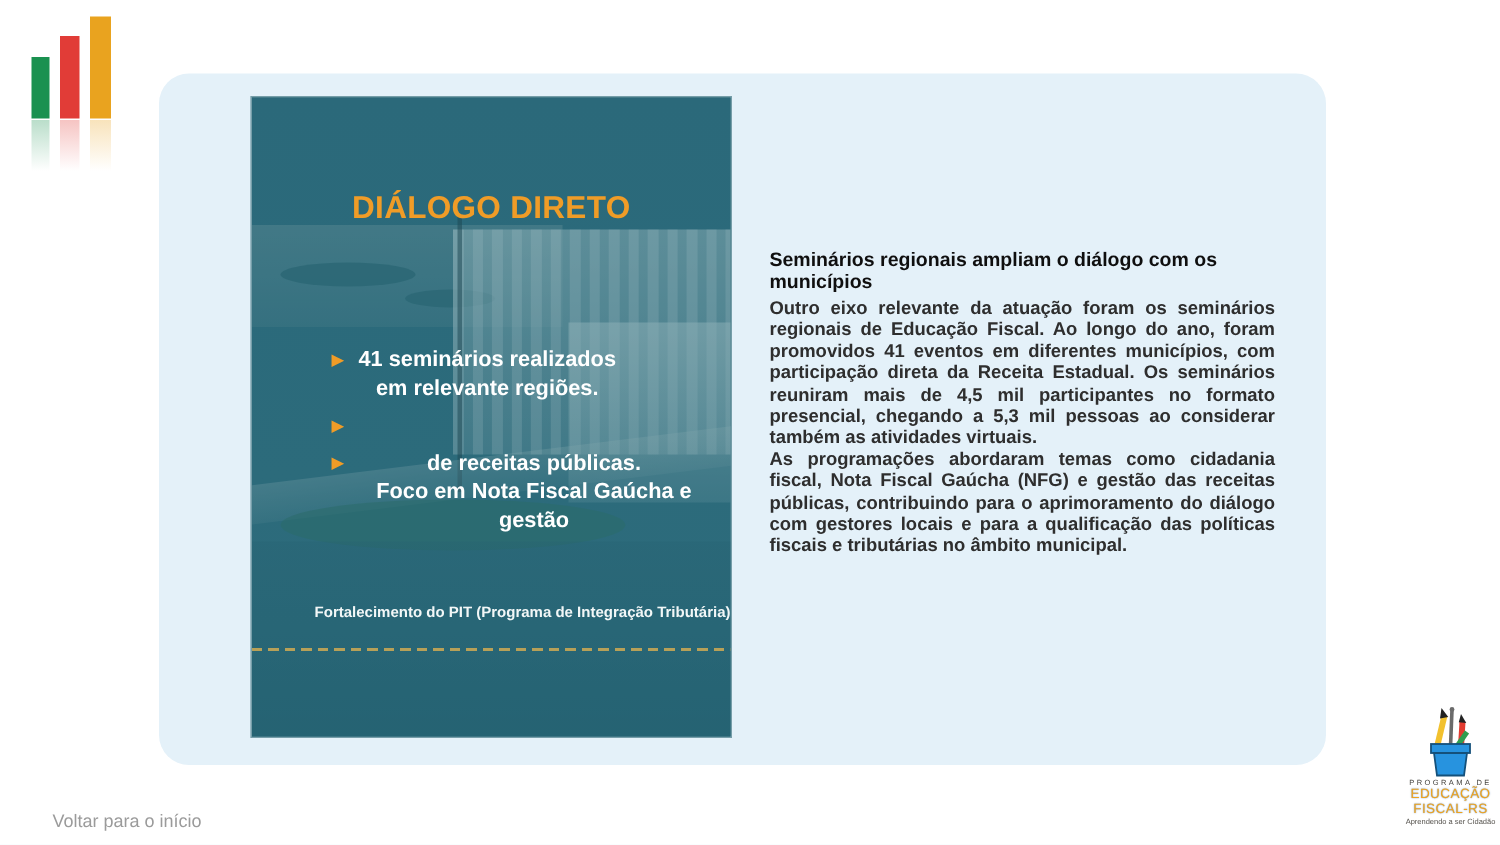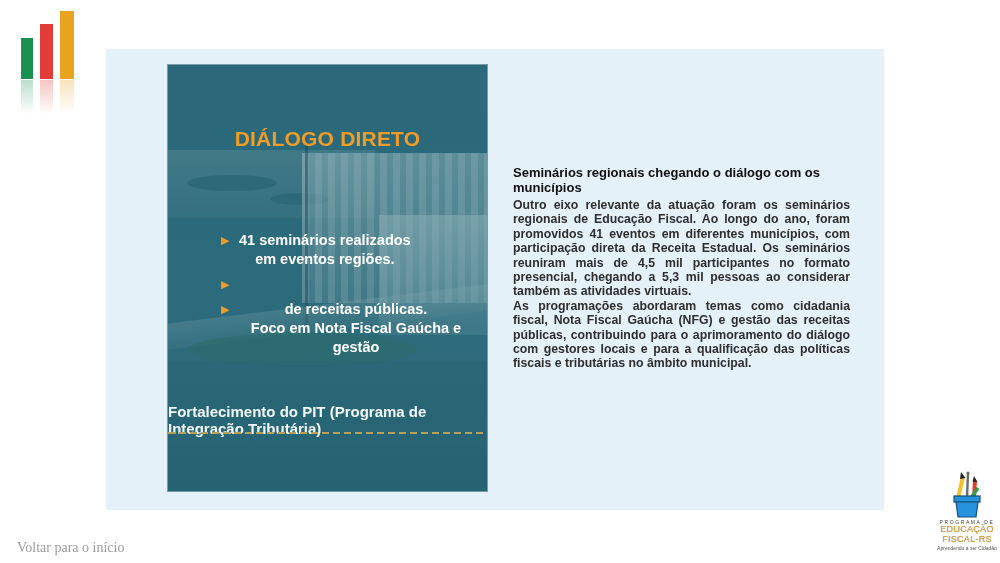--- a/index.html
+++ b/index.html
@@ -11,21 +11,21 @@
   .brand-bars{position:absolute;left:0;top:0;width:95px;height:130px;}
   .bar{position:absolute;}
   .bar-green{left:21px;top:38px;width:12px;height:41px;background:#1a9150;}
   .bar-red{left:40px;top:24px;width:13px;height:55px;background:#e13c37;}
   .bar-orange{left:60px;top:11px;width:14px;height:68px;background:#e9a31f;}
   .bar-reflect{position:absolute;top:80px;height:34px;}
   .br-green{left:21px;width:12px;background:linear-gradient(180deg,rgba(26,145,80,.30),rgba(26,145,80,0));}
   .br-red{left:40px;width:13px;background:linear-gradient(180deg,rgba(225,60,55,.30),rgba(225,60,55,0));}
   .br-orange{left:60px;width:14px;background:linear-gradient(180deg,rgba(233,163,31,.30),rgba(233,163,31,0));}
   
-  .panel{position:absolute;left:106px;top:49px;width:778px;height:461px;background:#e4f1f9;}
+  .panel{position:absolute;left:106px;top:49px;width:778px;height:461px;background:#e4f1f9;border-radius:20px;}
   
   .card{position:absolute;left:61px;top:15px;width:321px;height:428px;overflow:hidden;
         background:#2d6b7c;border:1px solid rgba(255,255,255,.35);box-sizing:border-box;}
   .ph{position:absolute;}
   .ph-sky{inset:0;background:linear-gradient(180deg,#2c6a7b 0%,#2e6c7d 60%,#30707f 100%);left:0;top:0;right:0;bottom:0;}
   .ph-water-mid{left:0;top:85px;width:65%;height:68px;
       background:linear-gradient(180deg,rgba(110,150,158,.55),rgba(80,130,142,.45));}
   .ph-island1{left:6%;top:110px;width:90px;height:16px;border-radius:50%;background:rgba(42,100,112,.75);}
   .ph-island2{left:32%;top:128px;width:60px;height:12px;border-radius:50%;background:rgba(42,100,112,.7);}
   .ph-city{right:0;top:88px;width:58%;height:150px;
@@ -42,32 +42,32 @@
       background:linear-gradient(180deg,rgba(34,92,108,.30),rgba(28,86,103,.65));}
   .ph-overlay{left:0;top:0;right:0;bottom:0;background:rgba(43,104,120,.38);}
   .card-title{position:absolute;left:0;right:0;top:62px;text-align:center;
       color:#f09c27;font-weight:bold;font-size:21px;line-height:23px;letter-spacing:.2px;}
   .card-title span{display:block;}
   .bullets{position:absolute;left:53px;top:166px;right:14px;}
   .bullet{display:flex;margin-bottom:6px;}
   .arrow{color:#f09c27;font-size:11px;line-height:19px;width:18px;flex:0 0 18px;}
   .bullet-text{color:#ffffff;font-weight:bold;font-size:14.5px;line-height:19px;}
   .bullet-text span{display:block;text-align:center;}
-  .card-footer{position:absolute;left:0;right:0;top:338px;text-align:left;
-      color:#f2f7f7;font-weight:bold;font-size:15px;}
+  .card-footer{position:absolute;left:0;right:0;top:338px;text-align:right;
+      color:#f2f7f7;font-weight:bold;font-size:10px;}
   .dashes{position:absolute;left:0;right:0;top:367px;height:2px;
       background:repeating-linear-gradient(90deg,#b7a058 0 7px,rgba(0,0,0,0) 7px 11px);}
   
   .article{position:absolute;left:407px;top:116px;width:337px;color:#2e2e2e;}
   .article-heading{font-size:13px;font-weight:bold;color:#0f0f0f;margin:0 0 3px 0;}
   .article p{margin:0;font-size:12.3px;line-height:14.4px;text-align:justify;font-weight:bold;}
   .article p + p{}
   
-  .back-link{position:absolute;left:17px;top:540px;font-size:14px;color:#9b9b9b;
-      text-decoration:none;cursor:pointer;font-family:Liberation Serif, serif;}
+  .back-link{position:absolute;left:35px;top:540px;font-size:12px;color:#9b9b9b;
+      text-decoration:none;cursor:pointer;}
   
   .footer-logo{position:absolute;left:936px;top:468px;width:62px;text-align:center;}
   .fl-art{display:block;margin:0 auto;}
   .fl-programa{font-size:5px;letter-spacing:1.6px;color:#44423e;margin-top:1px;white-space:nowrap;}
   .fl-educacao,.fl-fiscal{font-size:9px;font-weight:normal;color:#f0a31c;line-height:9.5px;
       letter-spacing:.3px;text-shadow:0 0 1px rgba(47,109,176,.8);white-space:nowrap;}
   .fl-tagline{font-size:5px;color:#55524d;margin-top:1px;white-space:nowrap;}
 </style>
 </head>
 <body>
@@ -100,41 +100,41 @@
 
       <div class="card-title">
         <span>DIÁLOGO DIRETO</span>
       </div>
 
       <div class="bullets">
         <div class="bullet">
           <span class="arrow">▶</span>
           <span class="bullet-text">
             <span>41 seminários realizados</span>
-            <span>em eventos regiões.</span>
+            <span>em relevante regiões.</span>
           </span>
         </div>
         <div class="bullet">
           <span class="arrow">▶</span>
         </div>
         <div class="bullet">
           <span class="arrow">▶</span>
           <span class="bullet-text">
             <span>de receitas públicas.</span>
             <span>Foco em Nota Fiscal Gaúcha e gestão</span>
           </span>
         </div>
       </div>
 
       <div class="card-footer">Fortalecimento do PIT (Programa de Integração Tributária)</div>
       <div class="dashes"></div>
     </div>
 
     <div class="article">
-      <div class="article-heading">Seminários regionais chegando o diálogo com os municípios</div>
+      <div class="article-heading">Seminários regionais ampliam o diálogo com os municípios</div>
       <p>Outro eixo relevante da atuação foram os seminários regionais de Educação Fiscal. Ao longo do ano, foram promovidos 41 eventos em diferentes municípios, com participação direta da Receita Estadual. Os seminários reuniram mais de 4,5 mil participantes no formato presencial, chegando a 5,3 mil pessoas ao considerar também as atividades virtuais.</p>
       <p>As programações abordaram temas como cidadania fiscal, Nota Fiscal Gaúcha (NFG) e gestão das receitas públicas, contribuindo para o aprimoramento do diálogo com gestores locais e para a qualificação das políticas fiscais e tributárias no âmbito municipal.</p>
     </div>
 
   </div>
 
   <a class="back-link">Voltar para o início</a>
 
   <div class="footer-logo">
     <svg class="fl-art" width="40" height="50" viewBox="0 0 40 50">

